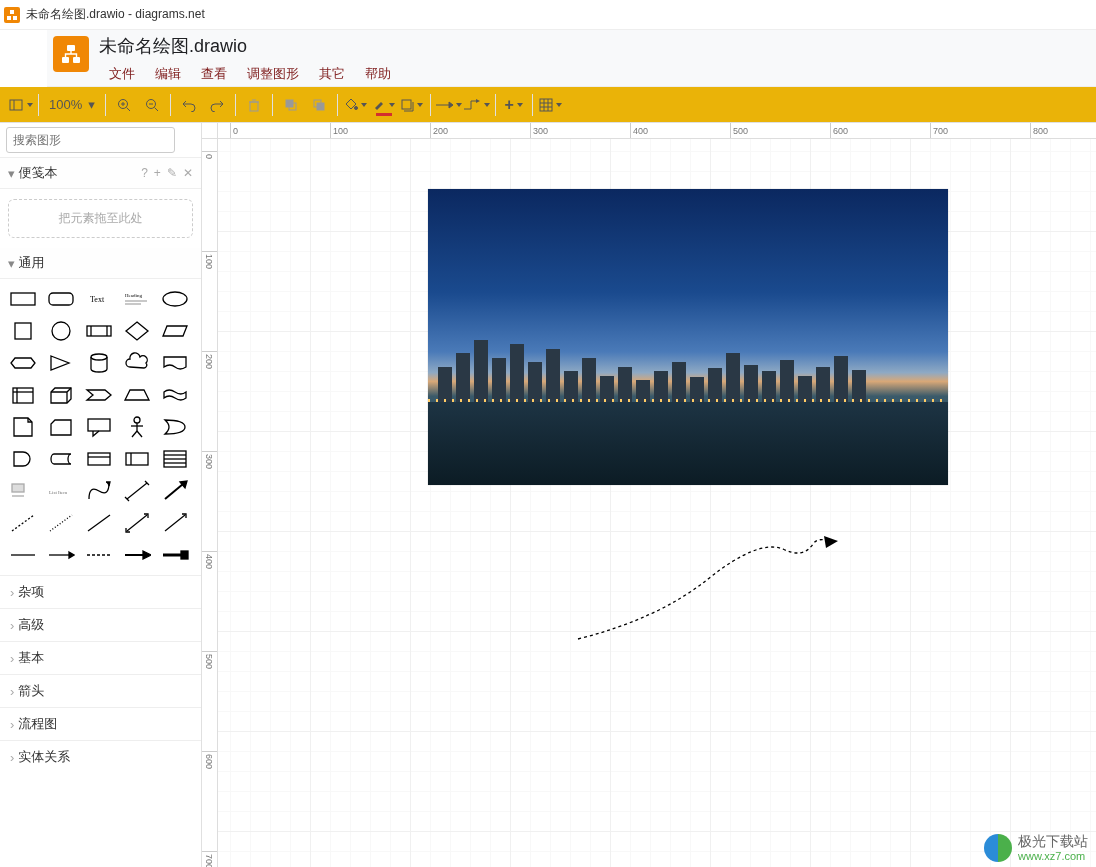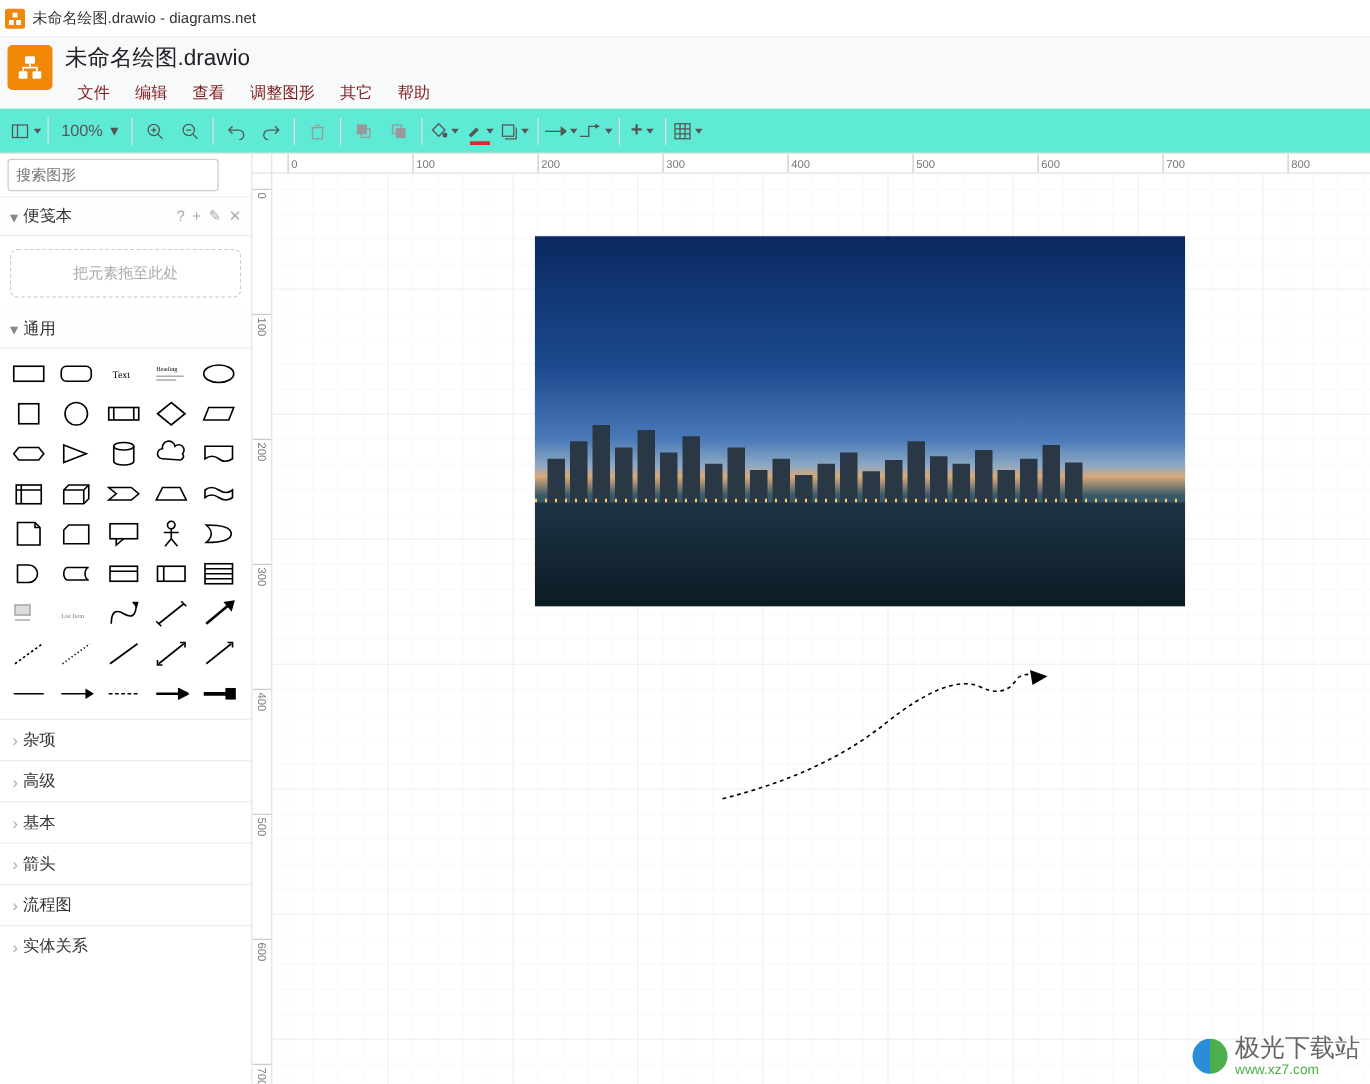--- a/index.html
+++ b/index.html
@@ -4,32 +4,32 @@
 <style>
   * { box-sizing: border-box; margin: 0; padding: 0; }
   body { font-family: "Microsoft YaHei", Arial, sans-serif; font-size: 13px; background: #fff; width: 1096px; height: 867px; overflow: hidden; color: #333; }
   
   
   .title-bar { display: flex; align-items: center; height: 30px; padding-left: 4px; background: #fff; border-bottom: 1px solid #eee; }
   .title-bar .app-icon { width: 16px; height: 16px; background: #f08705; margin-right: 6px; border-radius: 2px; display:flex;align-items:center;justify-content:center;}
   .title-bar .title-text { font-size: 12px; color: #333; }
   
   
-  .header { display:flex; padding: 6px 22px 0 6px; background: #f8f9fa; border-bottom:1px solid #eee;}
+  .header { display:flex; padding: 6px 22px 0 6px; background: #f8f9fa; border-bottom:1px solid #eee;margin-left:47px;}
   .header .big-icon { width:36px; height:36px; background:#f08705; border-radius:4px; display:flex; align-items:center; justify-content:center; margin-right:10px;}
   .header .big-icon svg{fill:#fff;}
   .header-right { display:flex; flex-direction:column; }
   .doc-title { font-size: 18px; font-weight: 400; color: #202124; margin-top:-2px; }
   .menubar { display:flex; align-items:center; gap:0; margin-top:4px;}
   .menubar .mitem { padding:3px 10px; font-size:13px; color:#7f1d1d; cursor:pointer;  }
   .save-btn { margin-left:8px; background:#fde9e7; border:1px solid #f7c8c4; border-radius:3px; padding:3px 8px; display:flex; align-items:center; gap:6px; color:#b93025; font-size:12px; cursor:pointer;}
   .save-btn .dl-icon { color:#555; }
   
   
-  .toolbar { display:flex; align-items:center; height:36px; background:#5eead4; border-bottom:1px solid #e0e0e0; padding-left:6px; gap:0;}
+  .toolbar { display:flex; align-items:center; height:36px; background:#eab308; border-bottom:1px solid #e0e0e0; padding-left:6px; gap:0;}
   .toolbar .tbtn { width:28px; height:28px; display:flex; align-items:center; justify-content:center; color:#555; cursor:pointer; border-radius:2px; }
   .toolbar .sep { width:1px; height:22px; background:#e0e0e0; margin:0 4px; }
   .zoom { display:flex; align-items:center; padding:0 6px; cursor:pointer; color:#555;}
   .zoom .caret { margin-left:6px; }
   .tbtn.with-caret::after{ content:""; display:inline-block; margin-left:3px; border-top:4px solid #555; border-left:3px solid transparent; border-right:3px solid transparent;}
   
   
   .main { display:flex; height: calc(867px - 30px - 56px - 36px); }
   
   
@@ -79,21 +79,21 @@
   .skyline{ position:absolute; bottom:28%; left:0; right:0; height:30%; display:flex; align-items:flex-end; gap:4px; padding:0 2%;}
   .building{ background:#2a3845; width:14px;}
   .reflection{position:absolute; bottom:0; left:0; right:0; height:28%; background:linear-gradient(to bottom, #1a3040, #0a1820); opacity:0.9;}
   .lights{position:absolute; bottom:28%; left:0; right:0; height:3px; background:repeating-linear-gradient(90deg, #ffcc66 0 2px, transparent 2px 8px);}
   
   .curved-arrow { position:absolute; left:350px; top:380px; width:280px; height:130px; }
   
   .watermark { position:absolute; right:8px; bottom:6px; display:flex; align-items:center; gap:6px; }
   .watermark .logo{ width:28px; height:28px; border-radius:50%; background:conic-gradient(#4bb04b 0 180deg, #2b8cd8 180deg 360deg);}
   .watermark .wtxt{ display:flex; flex-direction:column; line-height:1.1;}
-  .watermark .wt1{ font-size:20px; color:#666;}
+  .watermark .wt1{ font-size:14px; color:#666;}
   .watermark .wt2{ font-size:11px; color:#4bb04b;}
   
   .plus-bold{font-weight:bold; font-size:16px;}
   .color-swatch{width:18px;height:3px;}
   .fill-red{background:#d32f2f;}
   
 </style>
 </head>
 <body>
 

